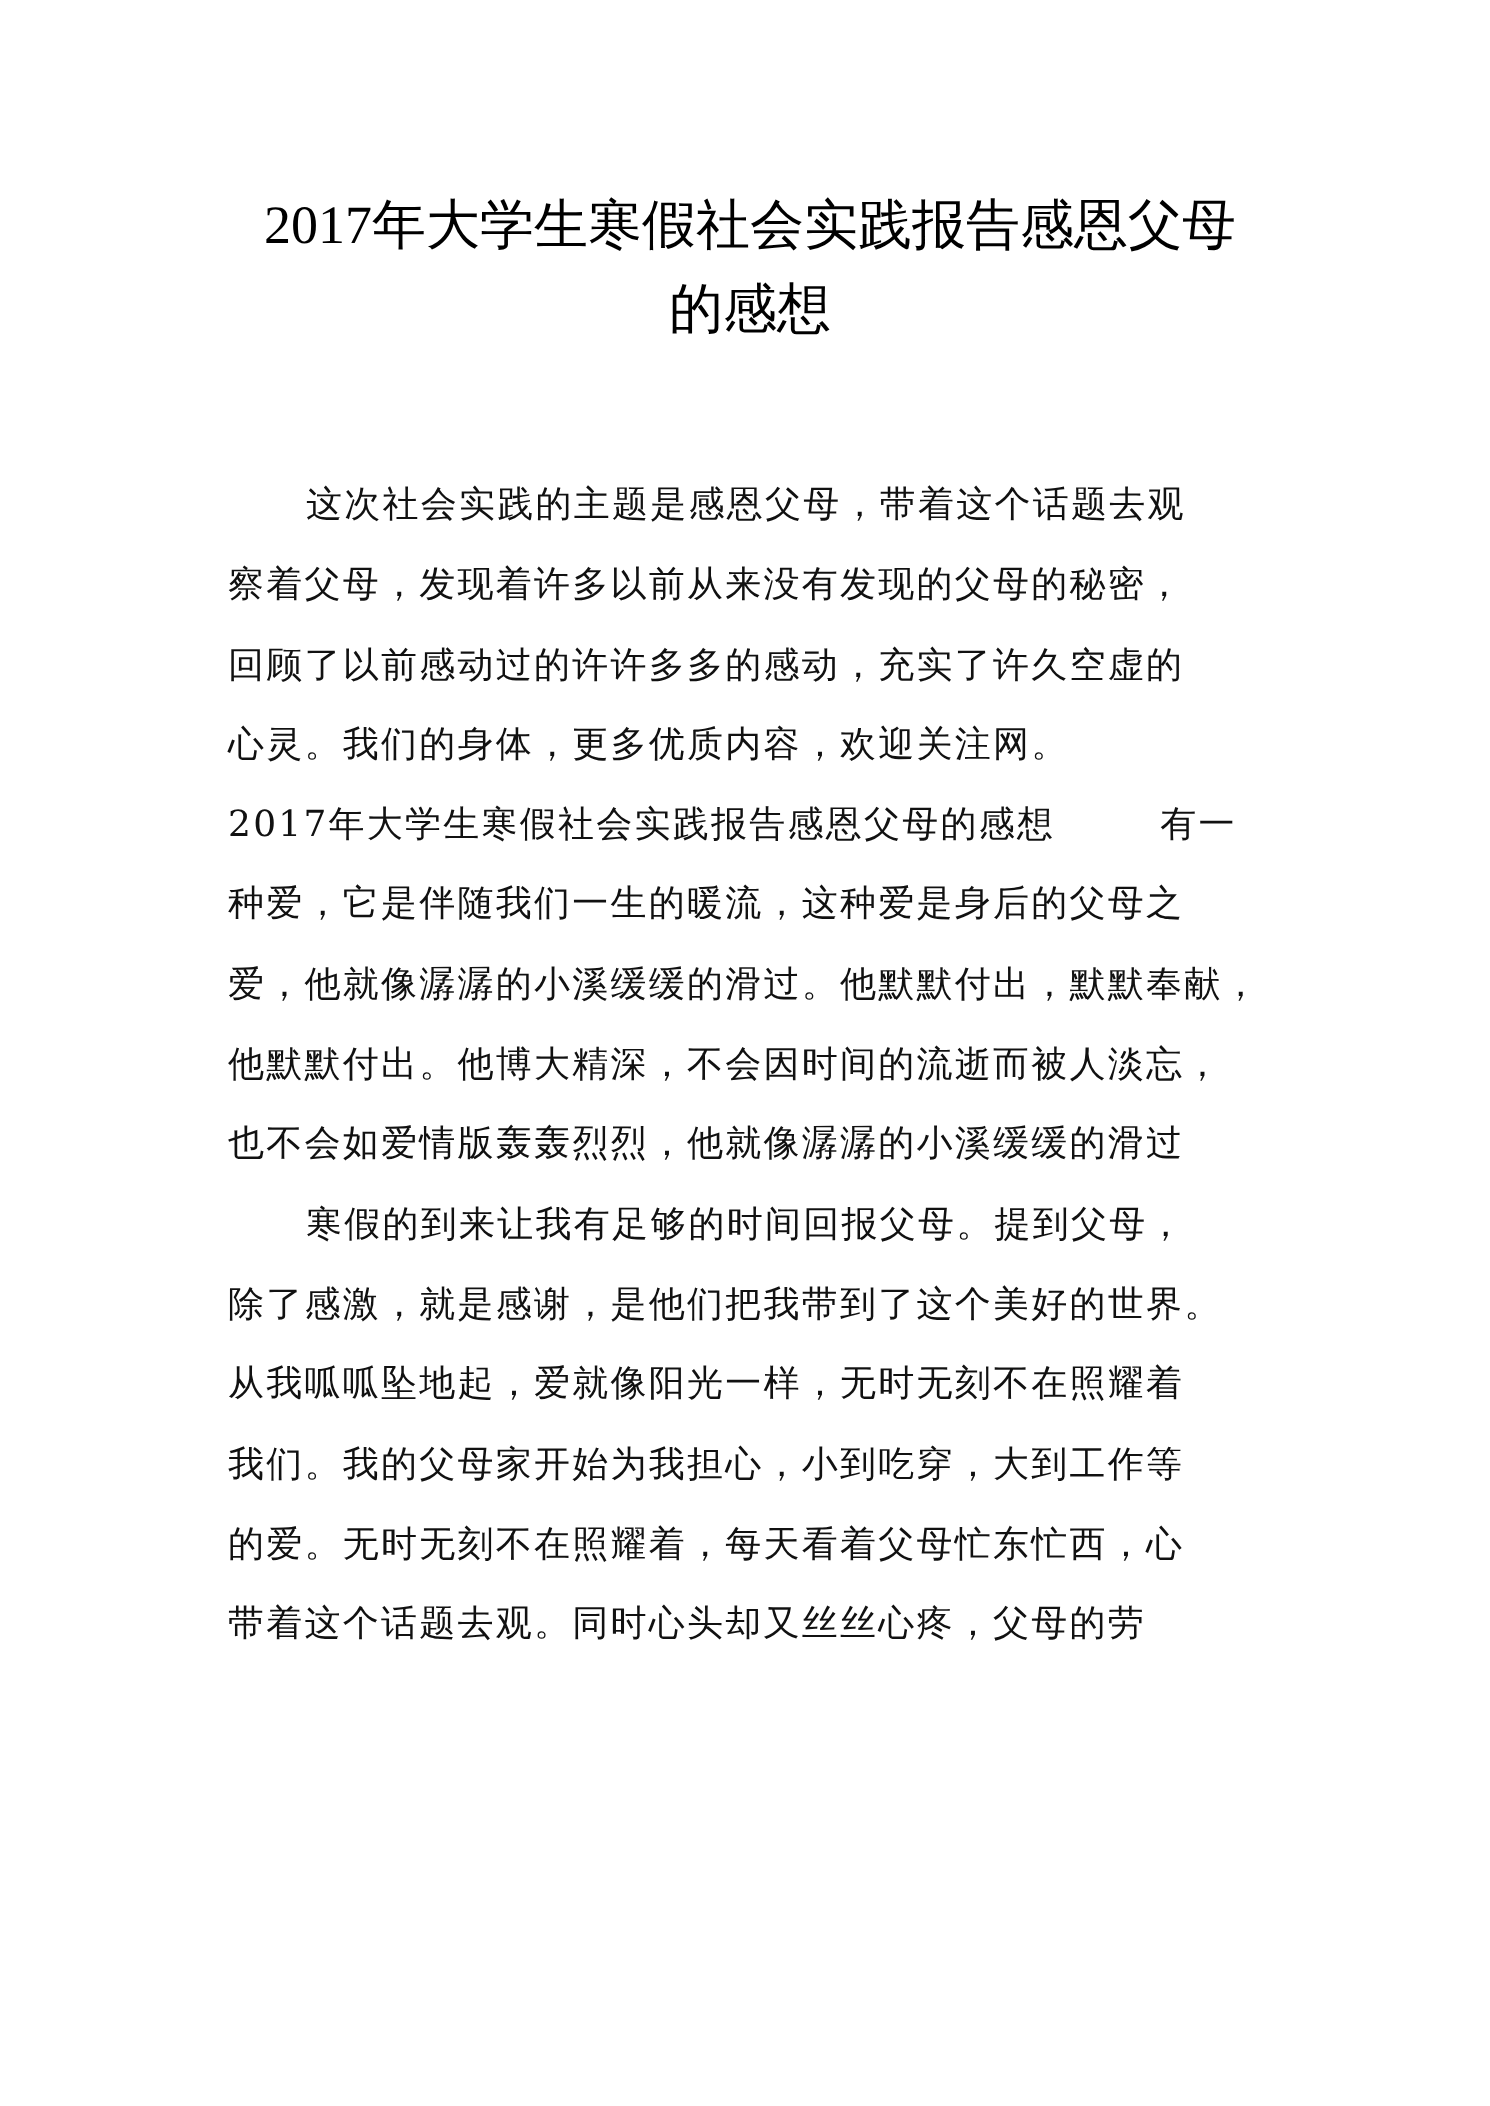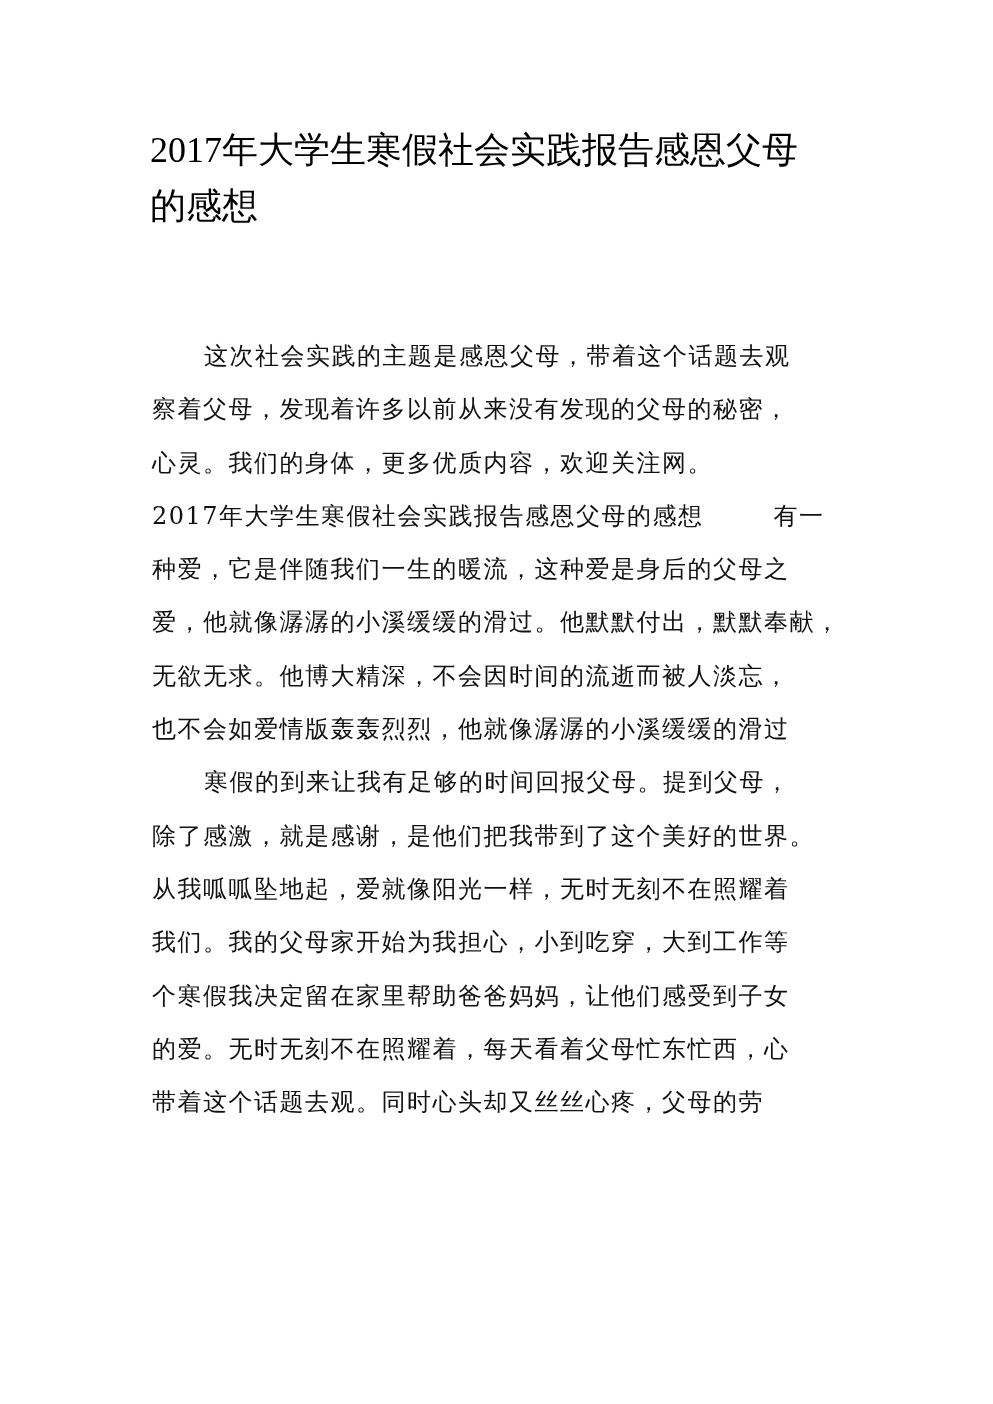--- a/index.html
+++ b/index.html
@@ -21,37 +21,36 @@
       top: 0;
       width: 993px;
       height: 1404px;
       background: #ffffff;
     }
     .title {
       position: absolute;
       left: 150px;
       top: 122px;
       width: 700px;
-      text-align: left;
+      text-align: center;
       font-family: "Liberation Serif", "DejaVu Serif", serif;
       font-size: 36px;
       line-height: 56px;
       font-weight: normal;
       color: #000000;
       margin: 0;
     }
     .title .line { display: block; white-space: nowrap; }
     .body-text {
       position: absolute;
       left: 152px;
       top: 314px;
       width: 700px;
       font-size: 24px;
       color: #111111;
-      margin-top: 20px;
     }
     .body-text .line {
       display: block;
       height: 53.3px;
       line-height: 44px;
       white-space: nowrap;
       letter-spacing: 1.5px;
     }
     .body-text .indent { padding-left: 52px; }
     .gap { display: inline-block; width: 70px; }
@@ -63,34 +62,34 @@
   <h1 class="title">
     <span class="line">2017年大学生寒假社会实践报告感恩父母</span>
     <span class="line">的感想</span>
   </h1>
 
   <div class="body-text">
 
     <div>
       <span class="line indent">这次社会实践的主题是感恩父母，带着这个话题去观</span>
       <span class="line">察着父母，发现着许多以前从来没有发现的父母的秘密，</span>
+      <span class="line">回顾了以前感动过的许许多多的感动，充实了许久空虚的</span>
       <span class="line">心灵。我们的身体，更多优质内容，欢迎关注网。</span>
     </div>
 
     <div>
       <span class="line"><span>2017年大学生寒假社会实践报告感恩父母的感想</span><span class="gap"></span><span>有一</span></span>
       <span class="line">种爱，它是伴随我们一生的暖流，这种爱是身后的父母之</span>
       <span class="line">爱，他就像潺潺的小溪缓缓的滑过。他默默付出，默默奉献，</span>
-      <span class="line">无欲无求。他博大精深，不会因时间的流逝而被人淡忘，</span>
+      <span class="line">他默默付出。他博大精深，不会因时间的流逝而被人淡忘，</span>
       <span class="line">也不会如爱情版轰轰烈烈，他就像潺潺的小溪缓缓的滑过</span>
     </div>
 
     <div>
       <span class="line indent">寒假的到来让我有足够的时间回报父母。提到父母，</span>
       <span class="line">除了感激，就是感谢，是他们把我带到了这个美好的世界。</span>
       <span class="line">从我呱呱坠地起，爱就像阳光一样，无时无刻不在照耀着</span>
       <span class="line">我们。我的父母家开始为我担心，小到吃穿，大到工作等</span>
-      <span class="line">个寒假我决定留在家里帮助爸爸妈妈，让他们感受到子女</span>
       <span class="line">的爱。无时无刻不在照耀着，每天看着父母忙东忙西，心</span>
       <span class="line">带着这个话题去观。同时心头却又丝丝心疼，父母的劳</span>
     </div>
   </div>
 </div>
 
 </body></html>

